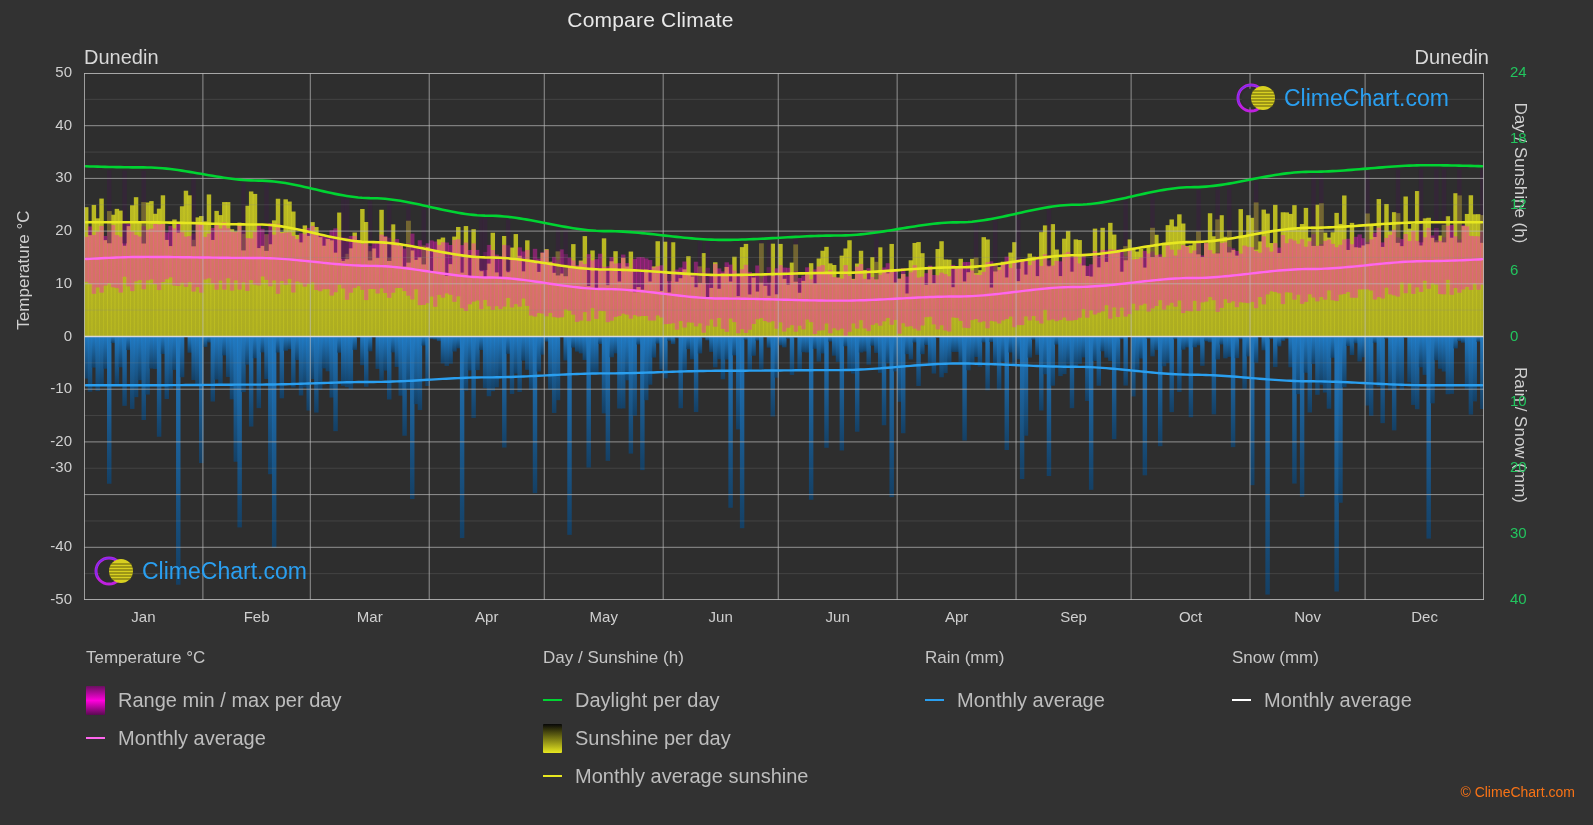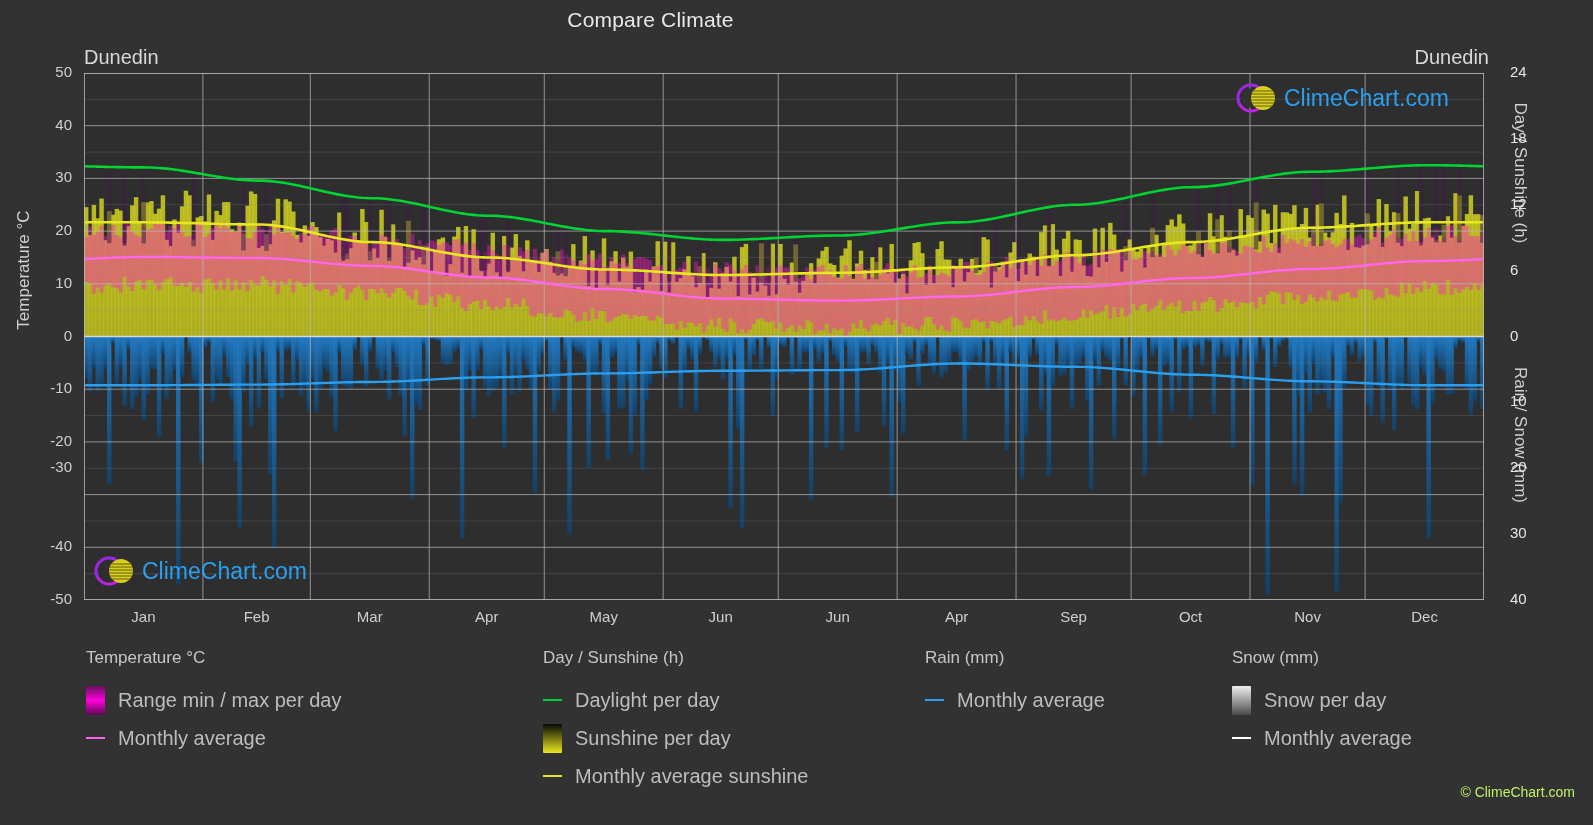--- a/index.html
+++ b/index.html
@@ -44,21 +44,21 @@
     left:1350px;top:425px;width:340px;text-align:center;
     transform:rotate(90deg);transform-origin:center center;
     font-size:17px;color:#d0d0d0;
   }
 
   .ytick-l{
     font-size:15px;color:#cfcfcf;text-align:right;
     width:46px;left:26px;
   }
   .ytick-r{
-    font-size:15px;color:#e5e5e5;text-align:left;
+    font-size:15px;color:#22c55e;text-align:left;
     width:48px;left:1510px;
   }
   .xtick{
     font-size:15px;color:#cfcfcf;text-align:center;width:110px;top:608px;
   }
   .logo-wrap{display:flex;align-items:center;}
   .logo-txt{
     font-size:23px;color:#2a9ff0;margin-left:4px;letter-spacing:0px;
     font-family:"Liberation Sans", sans-serif;
   }
@@ -68,21 +68,21 @@
 
   
   #legend{left:0;top:648px;width:1593px;height:175px;}
   .lg-col{position:absolute;top:0;}
   .lg-head{font-size:17px;color:#c6c6c6;margin-bottom:13px;height:20px;}
   .lg-row{display:flex;align-items:center;height:38px;}
   .lg-label{font-size:20px;color:#bdbdbd;margin-left:13px;white-space:nowrap;}
   .sw-box{width:19px;height:29px;border-radius:1px;flex:0 0 19px;}
   .sw-line{width:19px;height:0;border-top:2px solid #888;flex:0 0 19px;}
   #copyright{
-    right:18px;top:136px;font-size:14px;color:#bef264;margin-left:40px;
+    right:18px;top:136px;font-size:14px;color:#f97316;margin-left:40px;
   }
 </style>
 </head>
 <body>
 
 <div id="chart-root">
 
   <div class="abs" id="page-title">Compare Climate</div>
   <div class="abs" id="loc-left">Dunedin</div>
   <div class="abs" id="loc-right">Dunedin</div>
@@ -1401,23 +1401,19 @@
       <div class="lg-col" style="left: 925px;">
         <div class="lg-head">Rain (mm)</div>
         <div class="lg-row">
           <span class="sw-line" style="border-top-color: rgb(42, 159, 240);"></span>
           <span class="lg-label">Monthly average</span>
         </div>
       </div>
       <div class="lg-col" style="left: 1232px;">
         <div class="lg-head">Snow (mm)</div>
         <div class="lg-row">
-          <span class="sw-box" style="background: linear-gradient(rgb(240, 240, 240), rgb(74, 74, 74));"></span>
-          <span class="lg-label">Snow per day</span>
-        </div>
-        <div class="lg-row">
           <span class="sw-line" style="border-top-color: rgb(255, 255, 255);"></span>
           <span class="lg-label">Monthly average</span>
         </div>
       </div>
     </div>
 
 </div>
 
 </body></html>

